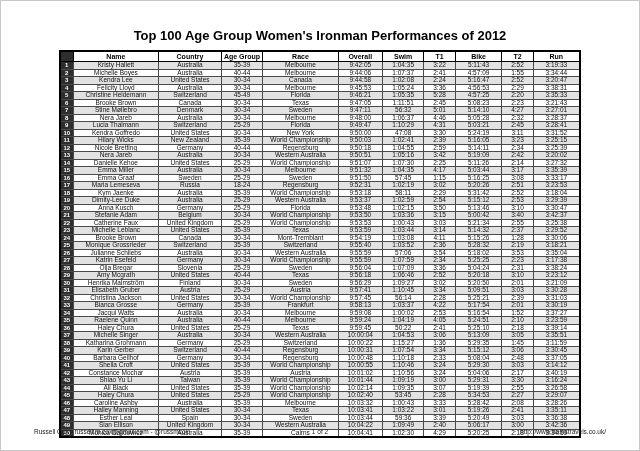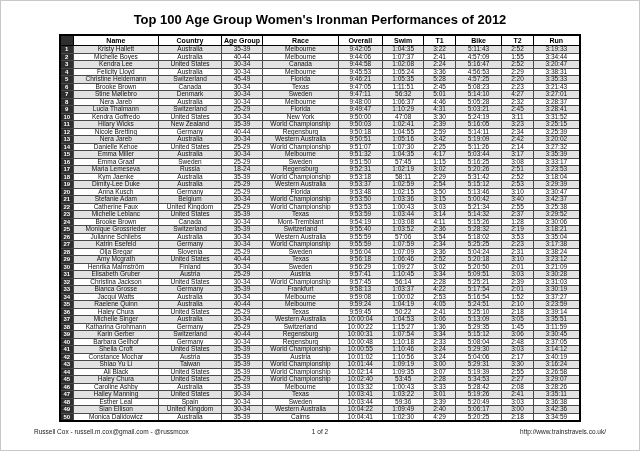--- a/index.html
+++ b/index.html
@@ -11,21 +11,21 @@
     overflow: hidden;
   }
   .page {
     position: absolute; inset: 0;
     border: 1px solid #c8c8c8;
     box-sizing: border-box;
     background: #fff;
   }
   .title {
     margin: 0;
-    padding-top: 11px;
+    padding-top: 27px;
     text-align: center;
     font-size: 13px;
     font-weight: bold;
     color: #000;
     letter-spacing: 0px;
   }
   table.perf {
     width: 522px;
     margin: 7px auto 0 auto;
     border-collapse: collapse;

